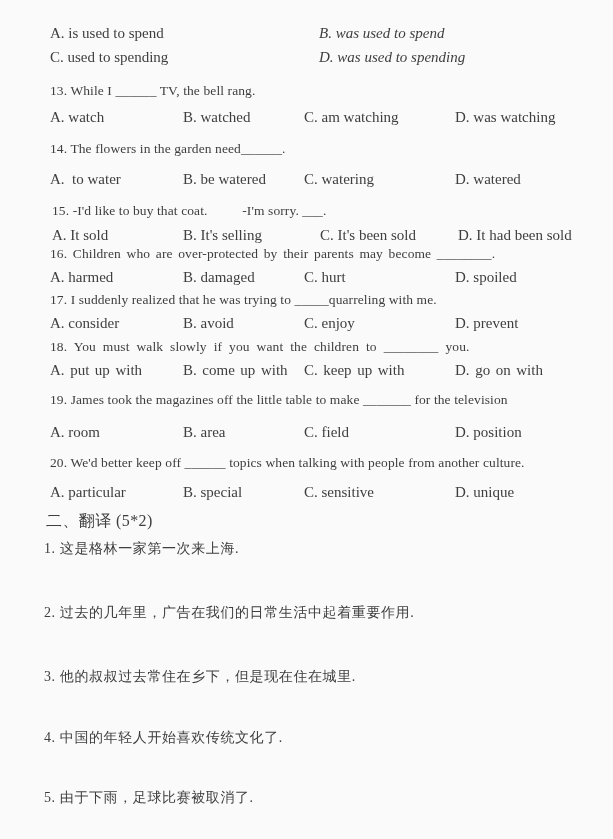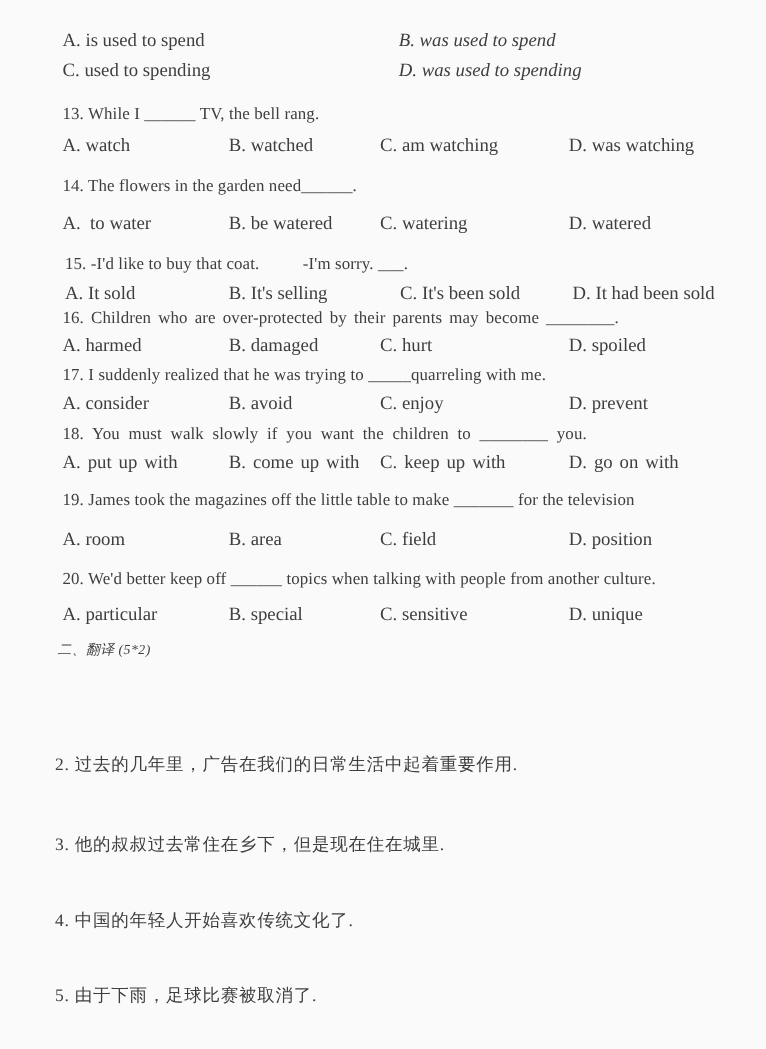--- a/index.html
+++ b/index.html
@@ -21,21 +21,21 @@
   }
   .opt { position:absolute; font-size:15px; line-height:17px; white-space:pre; }
   
   .c1 { left:50px; }  .c2 { left:183px; }  .c3 { left:304px; }  .c4 { left:455px; }
   
   .pl { left:50px; }  .pr { left:319px;font-style:italic; }
   .spread    { word-spacing:3.5px; }
   .spread-sm { word-spacing:2.2px; }
   .spread-opt{ word-spacing:1.8px; }
   .zh { font-size:14px; letter-spacing:0.6px; }
-  .heading { font-size:11px; letter-spacing:0.4px;font-style:italic; }
+  .heading { font-size:16px; letter-spacing:0.4px; }
 </style>
 </head>
 <body>
 
 <div class="page">
   <div class="scan">
 
     <span class="opt pl" style="top:25px">A. is used to spend</span>
     <span class="opt pr" style="top:25px">B. was used to spend</span>
     <span class="opt pl" style="top:49px">C. used to spending</span>
@@ -83,19 +83,20 @@
     <span class="opt c3" style="top:424px">C. field</span>
     <span class="opt c4" style="top:424px">D. position</span>
 
     <div class="line" style="top:454px; left:50px">20. We'd better keep off ______ topics when talking with people from another culture.</div>
     <span class="opt c1" style="top:484px">A. particular</span>
     <span class="opt c2" style="top:484px">B. special</span>
     <span class="opt c3" style="top:484px">C. sensitive</span>
     <span class="opt c4" style="top:484px">D. unique</span>
 
     <div class="line heading" style="top:512px; left:46px">二、翻译 (5*2)</div>
+    <div class="line zh" style="top:540px; left:44px">1. 这是格林一家第一次来上海.</div>
     <div class="line zh" style="top:604px; left:44px">2. 过去的几年里，广告在我们的日常生活中起着重要作用.</div>
     <div class="line zh" style="top:668px; left:44px">3. 他的叔叔过去常住在乡下，但是现在住在城里.</div>
     <div class="line zh" style="top:729px; left:44px">4. 中国的年轻人开始喜欢传统文化了.</div>
     <div class="line zh" style="top:789px; left:44px">5. 由于下雨，足球比赛被取消了.</div>
 
   </div>
 </div>
 
 </body></html>

